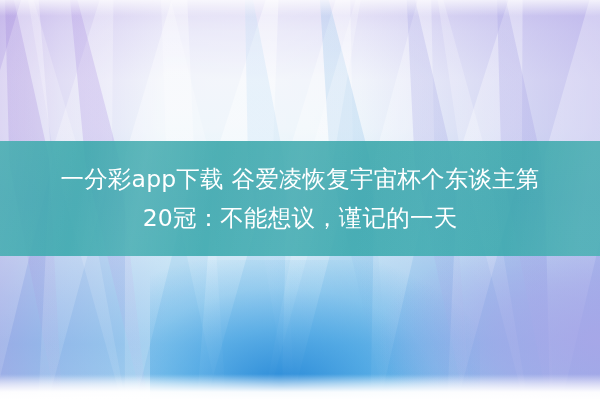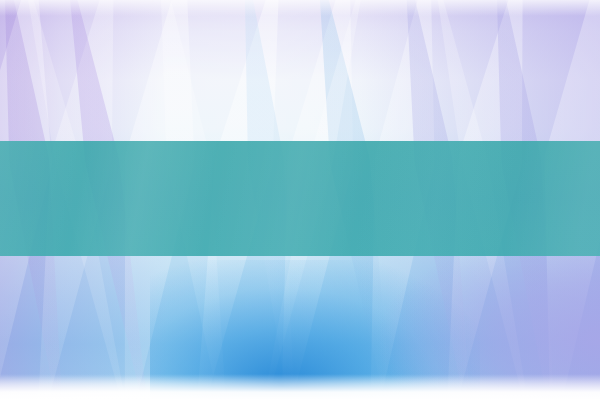--- a/index.html
+++ b/index.html
@@ -194,15 +194,19 @@
       <div class="shard" style="left: 470px; width: 26px; transform: rotate(-12deg); background: linear-gradient(rgba(255, 255, 255, 0.22) 0%, rgba(255, 255, 255, 0.22) 40%, rgba(255, 255, 255, 0.05) 100%); clip-path: polygon(50% 0%, 100% 42%, 50% 100%, 0% 42%);"></div>
     </div>
 
   <div class="bg-blue-pool"></div>
   <div class="bg-lavender-br"></div>
   <div class="bg-top-fade"></div>
   <div class="bg-bottom-fade"></div>
 
   <div class="banner">
     <div class="banner-sheen"></div>
+    <div class="title-text">
+      <span class="title-line">一分彩app下载 谷爱凌恢复宇宙杯个东谈主第</span>
+      <span class="title-line">20冠：不能想议，谨记的一天</span>
+    </div>
   </div>
 
 </div>
 
 </body></html>

